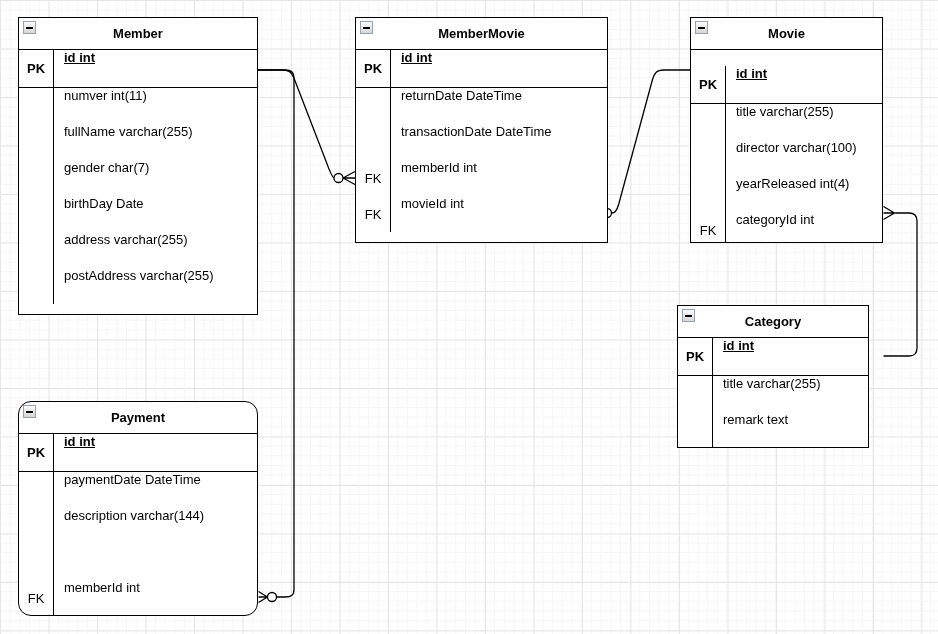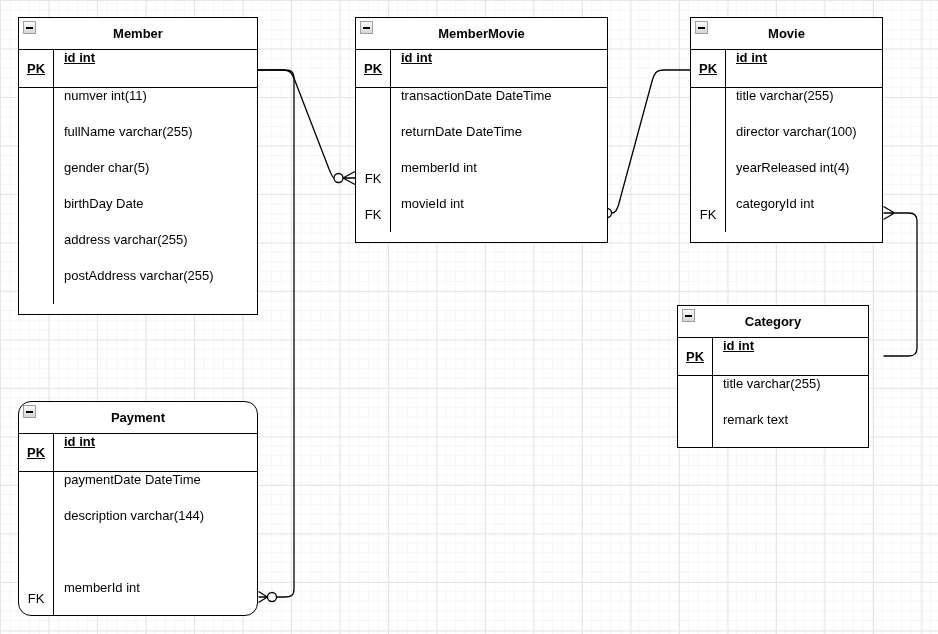--- a/index.html
+++ b/index.html
@@ -43,21 +43,21 @@
     box-sizing: border-box;
     background: linear-gradient(#fbfbfb, #d6d6d6);
     border: 1px solid #98a2ad;
     display: flex;
     align-items: center;
     justify-content: center;
   }
   .collapse-btn .minus { width: 7px; height: 2px; background: #000; }
   .er-rows { display: flex; flex-direction: column; flex: 1 1 auto; overflow: hidden; }
   .er-row { flex: 0 0 36px; display: flex; align-items: stretch; }
-  .er-row.pk { flex: 0 0 38px; border-bottom: 1.6px solid #000; box-sizing: border-box; font-weight: bold; text-decoration: underline; }
+  .er-row.pk { flex: 0 0 38px; border-bottom: 1.6px solid #000; box-sizing: border-box; font-weight: bold; }
   .er-key {
     flex: 0 0 35px;
     box-sizing: border-box;
     border-right: 1.3px solid #000;
     display: flex;
     align-items: center;
     justify-content: center;
   }
   .er-field { flex: 1 1 auto; display: flex; align-items: flex-start; padding-left: 10px; white-space: nowrap; }
   .er-row.pk .er-field span { text-decoration: underline; }
@@ -119,21 +119,21 @@
   <div class="er-row">
     <div class="er-key"></div>
     <div class="er-field">
             <span>fullName varchar(255)</span>
           </div>
   </div>
 
   <div class="er-row">
     <div class="er-key"></div>
     <div class="er-field">
-            <span>gender char(5)</span>
+            <span>gender char(7)</span>
           </div>
   </div>
 
   <div class="er-row">
     <div class="er-key"></div>
     <div class="er-field">
             <span>birthDay Date</span>
           </div>
   </div>
 
@@ -164,48 +164,48 @@
   <div class="er-row pk">
     <div class="er-key">PK</div>
     <div class="er-field">
             <span>id int</span>
           </div>
   </div>
 
   <div class="er-row">
     <div class="er-key"></div>
     <div class="er-field">
+            <span>returnDate DateTime</span>
+          </div>
+  </div>
+
+  <div class="er-row">
+    <div class="er-key"></div>
+    <div class="er-field">
             <span>transactionDate DateTime</span>
           </div>
   </div>
 
   <div class="er-row">
-    <div class="er-key"></div>
-    <div class="er-field">
-            <span>returnDate DateTime</span>
-          </div>
-  </div>
-
-  <div class="er-row">
     <div class="er-key">FK</div>
     <div class="er-field">
             <span>memberId int</span>
           </div>
   </div>
 
   <div class="er-row">
     <div class="er-key">FK</div>
     <div class="er-field">
             <span>movieId int</span>
           </div>
   </div>
 </div>
   </div>
 
-  <div class="er-table" style="left: 690px; top: 17px; width: 193px; height: 226px;">
+  <div class="er-table" style="left: 690px; top: 17px; width: 193px; height: 226px; gap: 16px;">
     <div class="er-header">
       <span class="collapse-btn">
           <span class="minus"></span>
         </span>
       <span class="er-title">Movie</span>
     </div>
     <div class="er-rows">
   <div class="er-row pk">
     <div class="er-key">PK</div>
     <div class="er-field">

